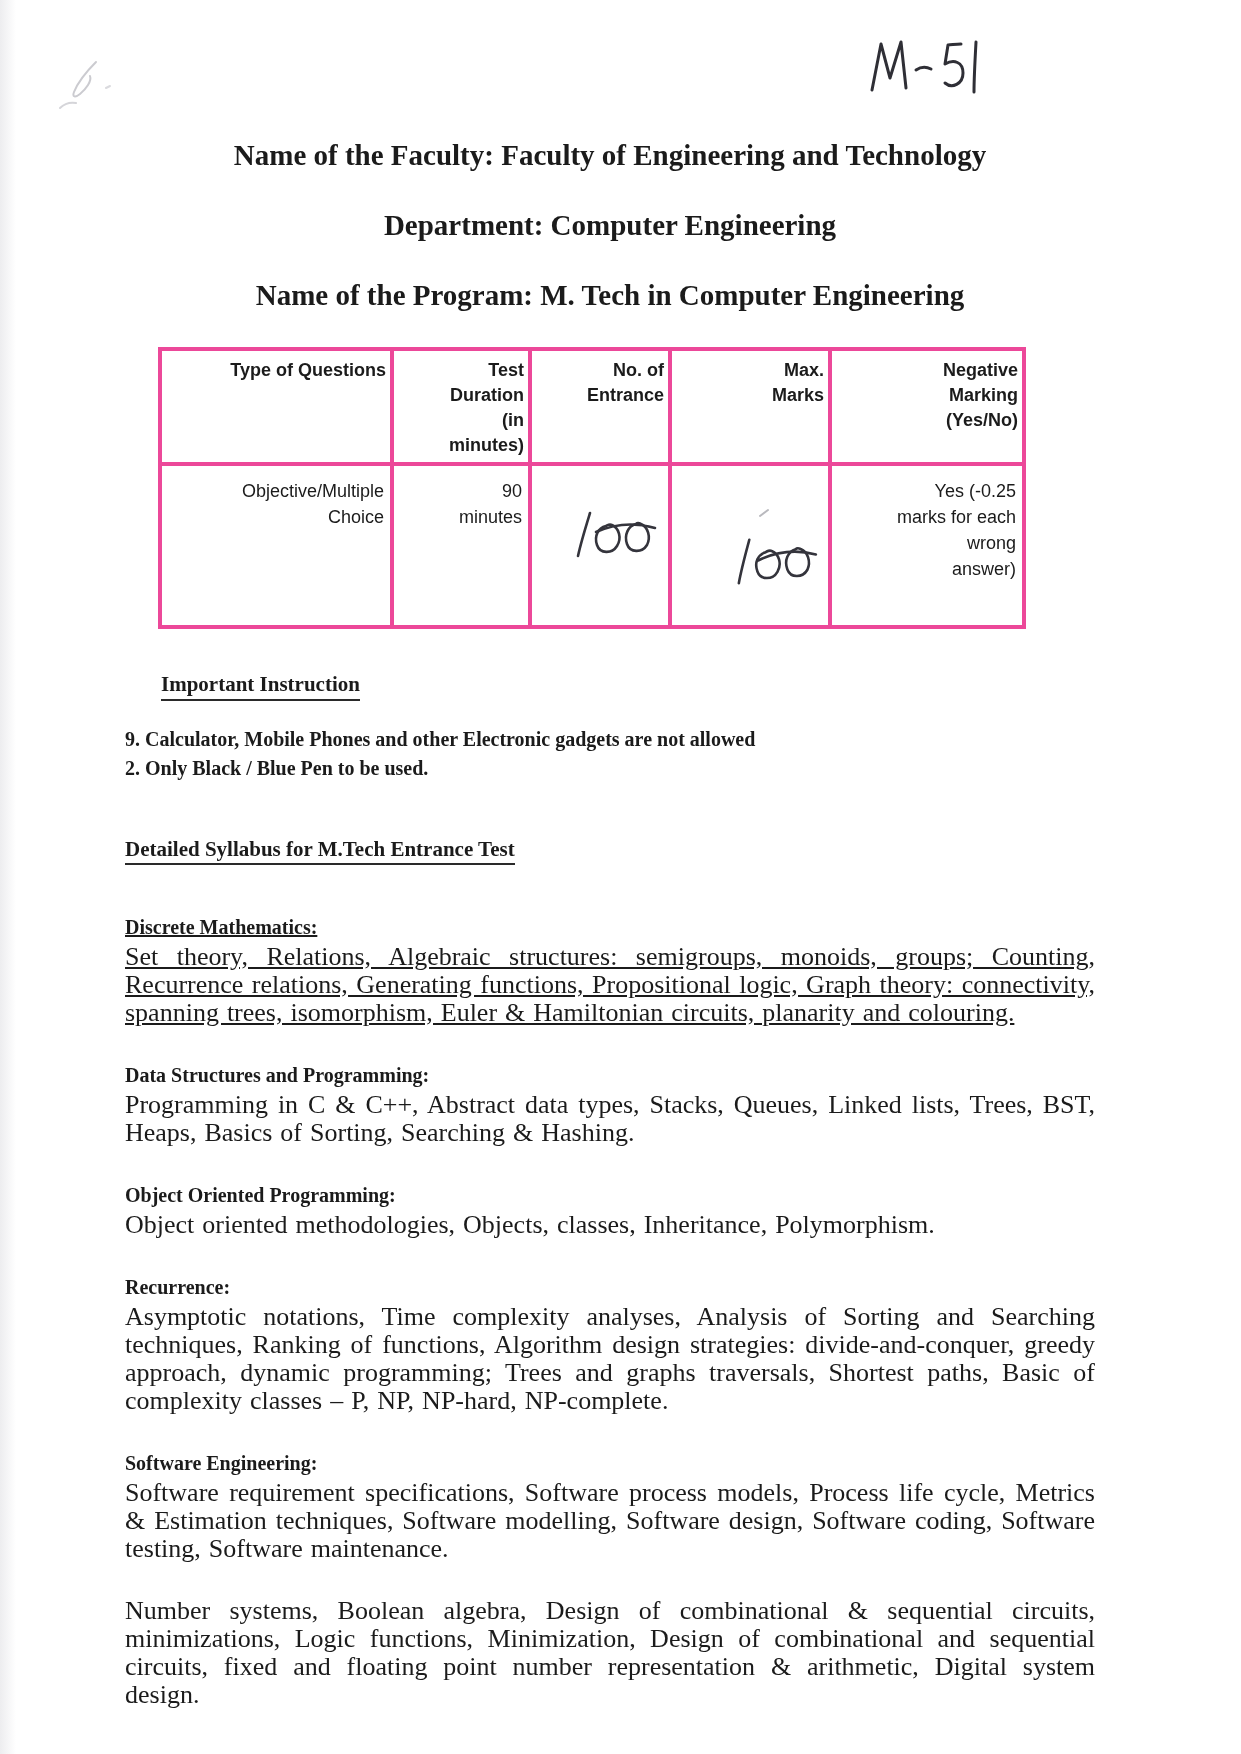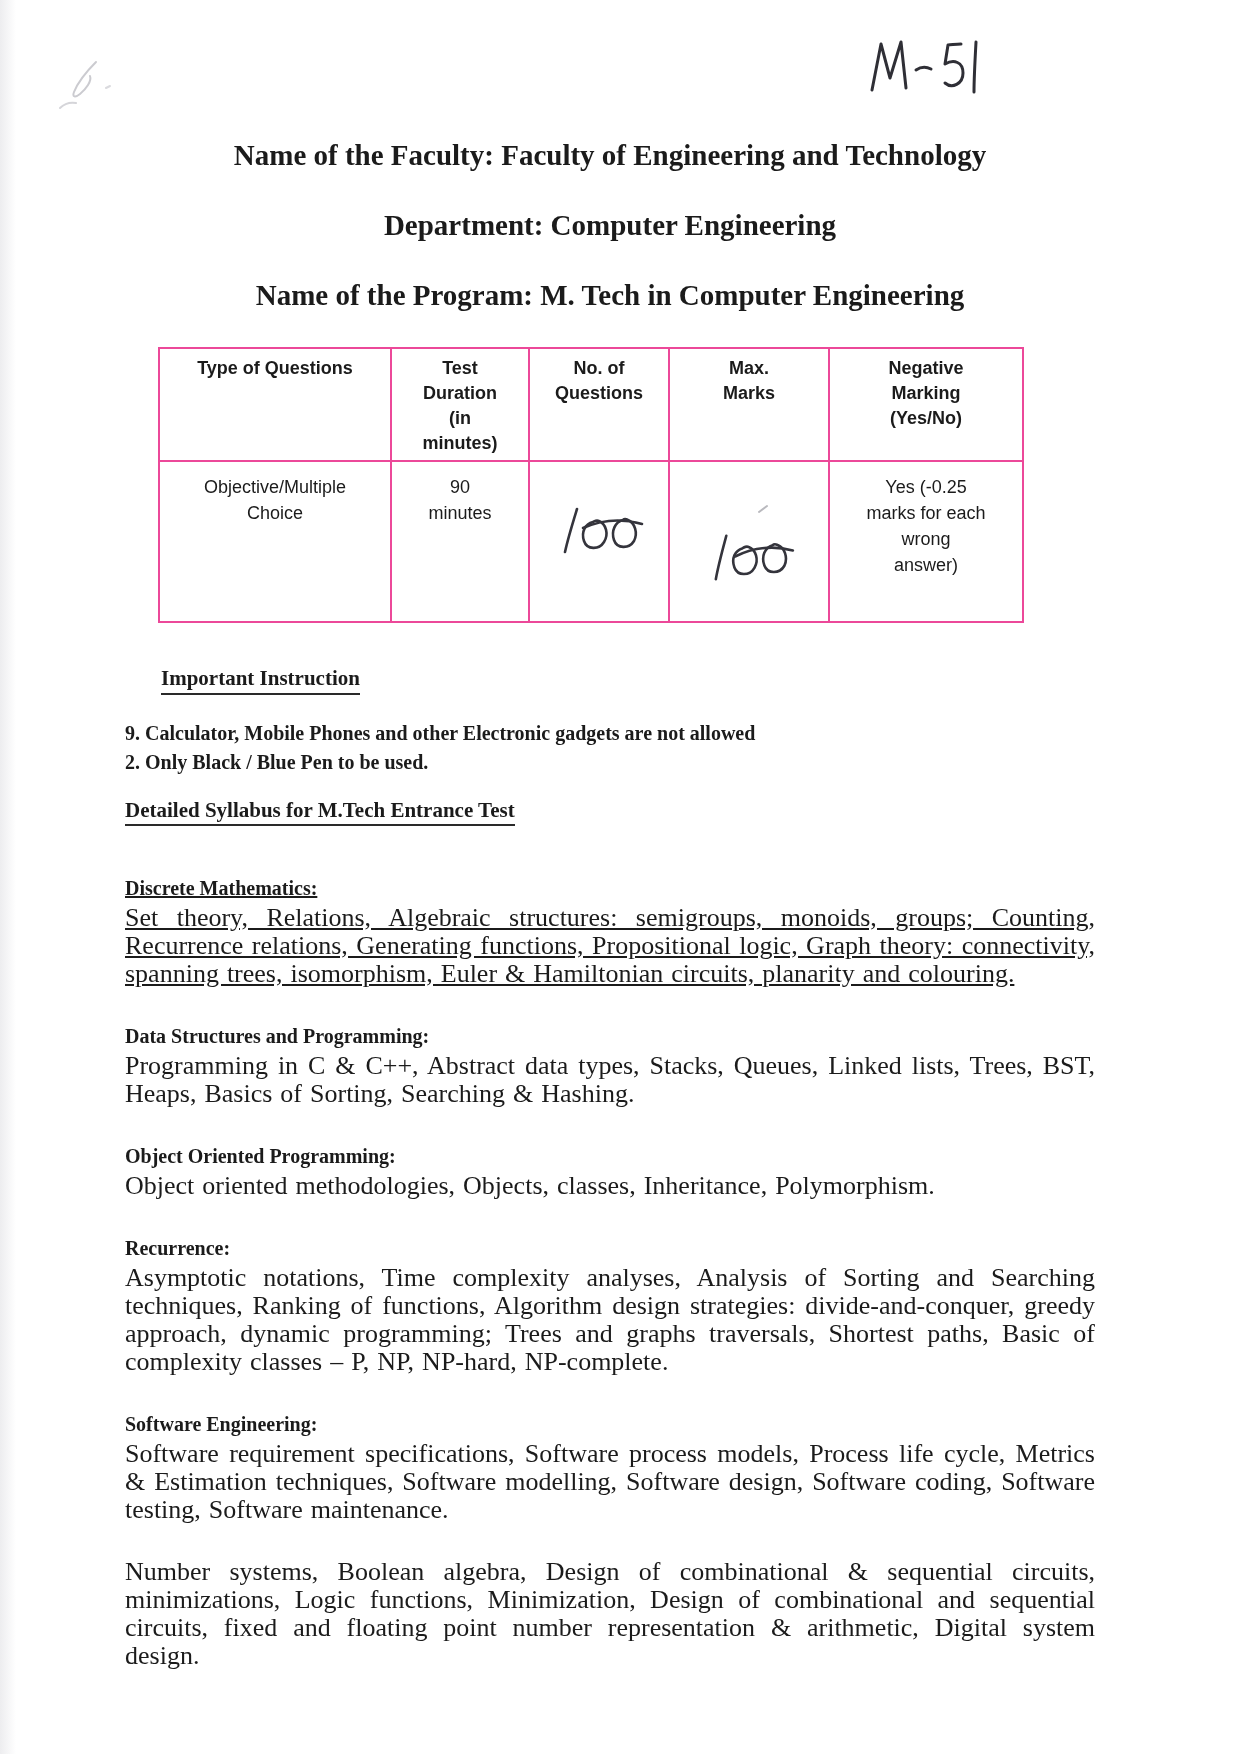--- a/index.html
+++ b/index.html
@@ -57,22 +57,22 @@
     margin: 0 0 35px 0;
   }
   table.exam {
     border-collapse: collapse;
     table-layout: fixed;
     width: 864px;
     margin-left: 33px;
     font-family: "Liberation Sans", sans-serif;
   }
   table.exam th, table.exam td {
-    border: 2px solid #ec4899;
-    text-align: center;
+    border: 4px solid #ec4899;
+    text-align: right;
     white-space: pre-line;
     overflow: hidden;
   }
   table.exam th {
     font-weight: bold;
     font-size: 18px;
     line-height: 25px;
     vertical-align: top;
     padding: 7px 4px 4px;
     height: 83px;
@@ -106,21 +106,21 @@
     border-bottom: 2.5px solid #2a2a2a;
   }
   .instructions-heading-wrap { margin-top: 42px; margin-left: 36px; }
   .instruction-list { margin-top: 24px; }
   .instruction-list p {
     font-weight: bold;
     font-size: 20px;
     line-height: 29px;
     margin: 0;
   }
-  .syllabus-heading-wrap { margin-top: 20px; text-decoration: underline; }
+  .syllabus-heading-wrap { margin-top: 53px; text-decoration: underline; }
   .sec { margin-top: 34px; }
   .sec.first { margin-top: 48px; text-decoration: underline; }
   .sec h3 {
     font-size: 20px;
     font-weight: bold;
     margin: 0 0 2px 0;
     line-height: 28px;
   }
   .sec p {
     font-size: 26px;
@@ -190,21 +190,21 @@
         <col style="width:194px">
       </colgroup>
       <thead>
         <tr>
           <th>Type of Questions</th>
           <th>Test
 Duration
 (in
 minutes)</th>
           <th>No. of
-Questions</th>
+Entrance</th>
           <th>Max.
 Marks</th>
           <th>Negative
 Marking
 (Yes/No)</th>
         </tr>
       </thead>
       <tbody>
         <tr>
           <td>Objective/Multiple

